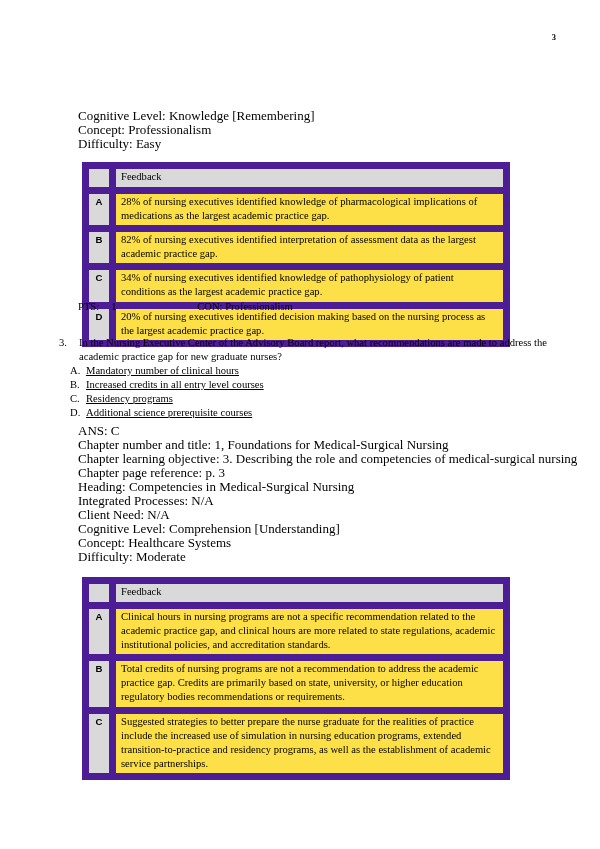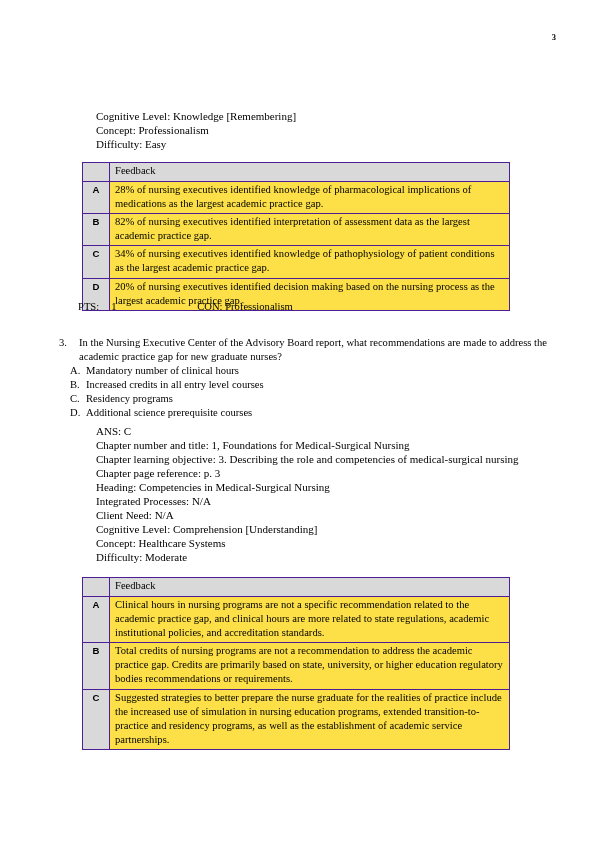--- a/index.html
+++ b/index.html
@@ -30,40 +30,40 @@
     right: 44px;
     font-size: 8.5px;
     font-weight: bold;
     letter-spacing: 0;
     line-height: 1;
   }
 
   
   .meta-block {
     position: absolute;
-    left: 96px;
-    font-size: 11px;
+    left: 78px;
+    font-size: 13px;
     line-height: 14.05px;
     white-space: nowrap;
   }
   .meta-block .line {
     display: block;
   }
 
   
   table.fb {
     position: absolute;
     border-collapse: collapse;
     table-layout: fixed;
     font-size: 10.6px;
     line-height: 14.1px;
     background: #ffffff;
   }
   table.fb td, table.fb th {
-    border: 1px solid #4c1d95;
+    border: 7px solid #4c1d95;
     vertical-align: top;
     padding: 1px 4px 2px 5px;
     text-align: left;
     font-weight: normal;
   }
   table.fb col.letter-col { width: 27px; }
 
   table.fb tr.head-row td {
     background: #d9d9d9;
     height: 15px;
@@ -174,21 +174,21 @@
 
   <div class="pts-line" style="top:300px;text-decoration:underline;">
     <span class="pts-label">PTS:</span><span class="pts-val">1</span><span class="con">CON: Professionalism</span>
   </div>
 
   <div class="question" style="top:336px;">
     <span class="qnum">3.</span>
     <span class="qtext">In the Nursing Executive Center of the Advisory Board report, what recommendations are made to address the academic practice gap for new graduate nurses?</span>
   </div>
 
-  <div class="options" style="top:364px;">
+  <div class="options" style="top:364px;text-decoration:underline;">
     <span class="opt"><span class="olabel">A.</span><span>Mandatory number of clinical hours</span></span>
     <span class="opt"><span class="olabel">B.</span><span>Increased credits in all entry level courses</span></span>
     <span class="opt"><span class="olabel">C.</span><span>Residency programs</span></span>
     <span class="opt"><span class="olabel">D.</span><span>Additional science prerequisite courses</span></span>
   </div>
 
   <div class="meta-block" style="top:424px;">
     <span class="line">ANS:  C</span>
     <span class="line">Chapter number and title: 1, Foundations for Medical-Surgical Nursing</span>
     <span class="line">Chapter learning objective: 3. Describing the role and competencies of medical-surgical nursing</span>

